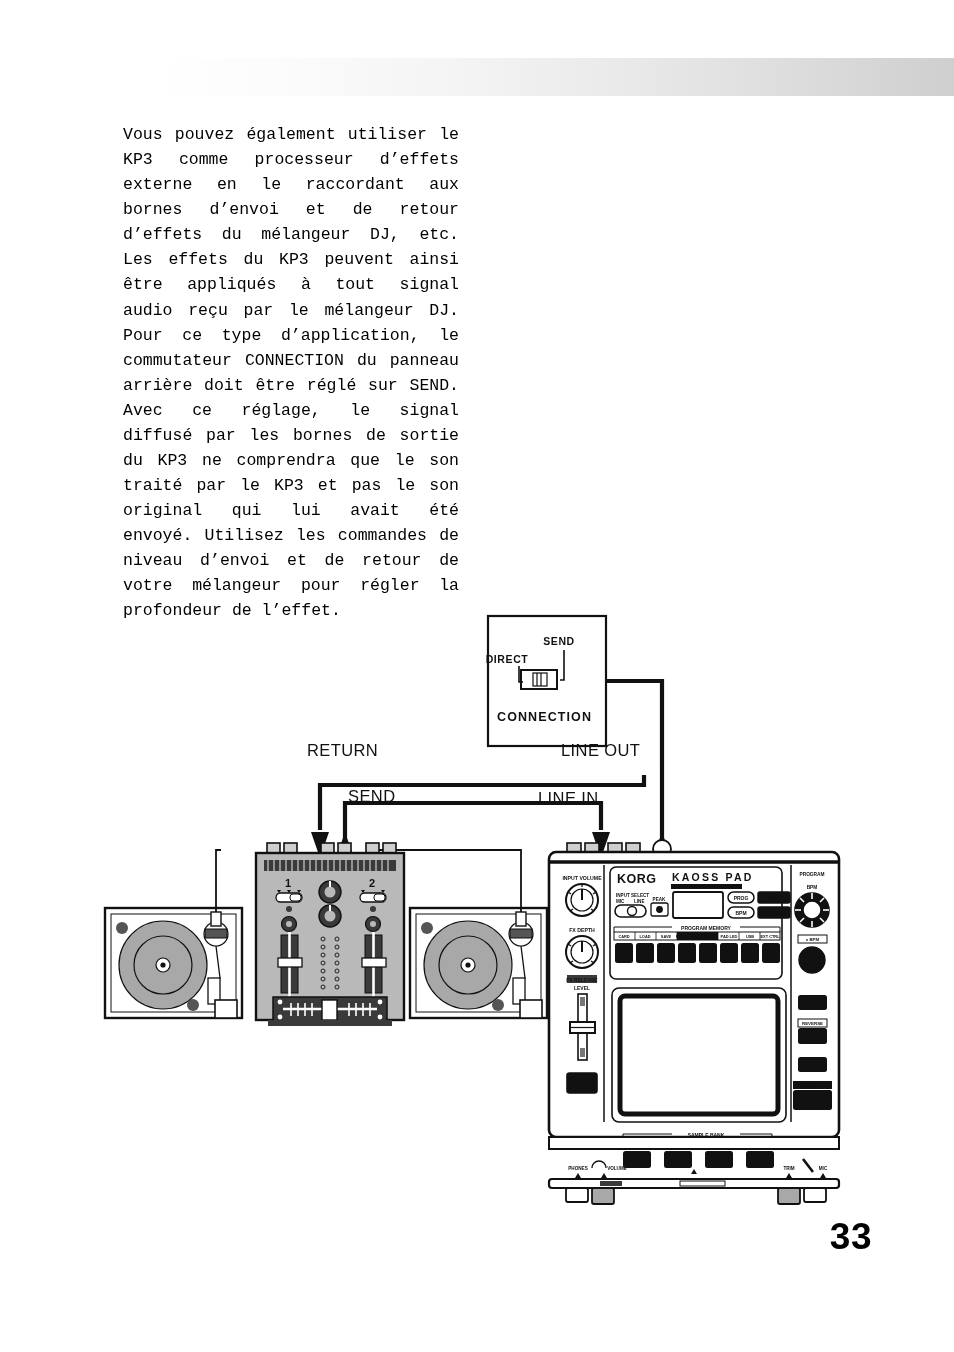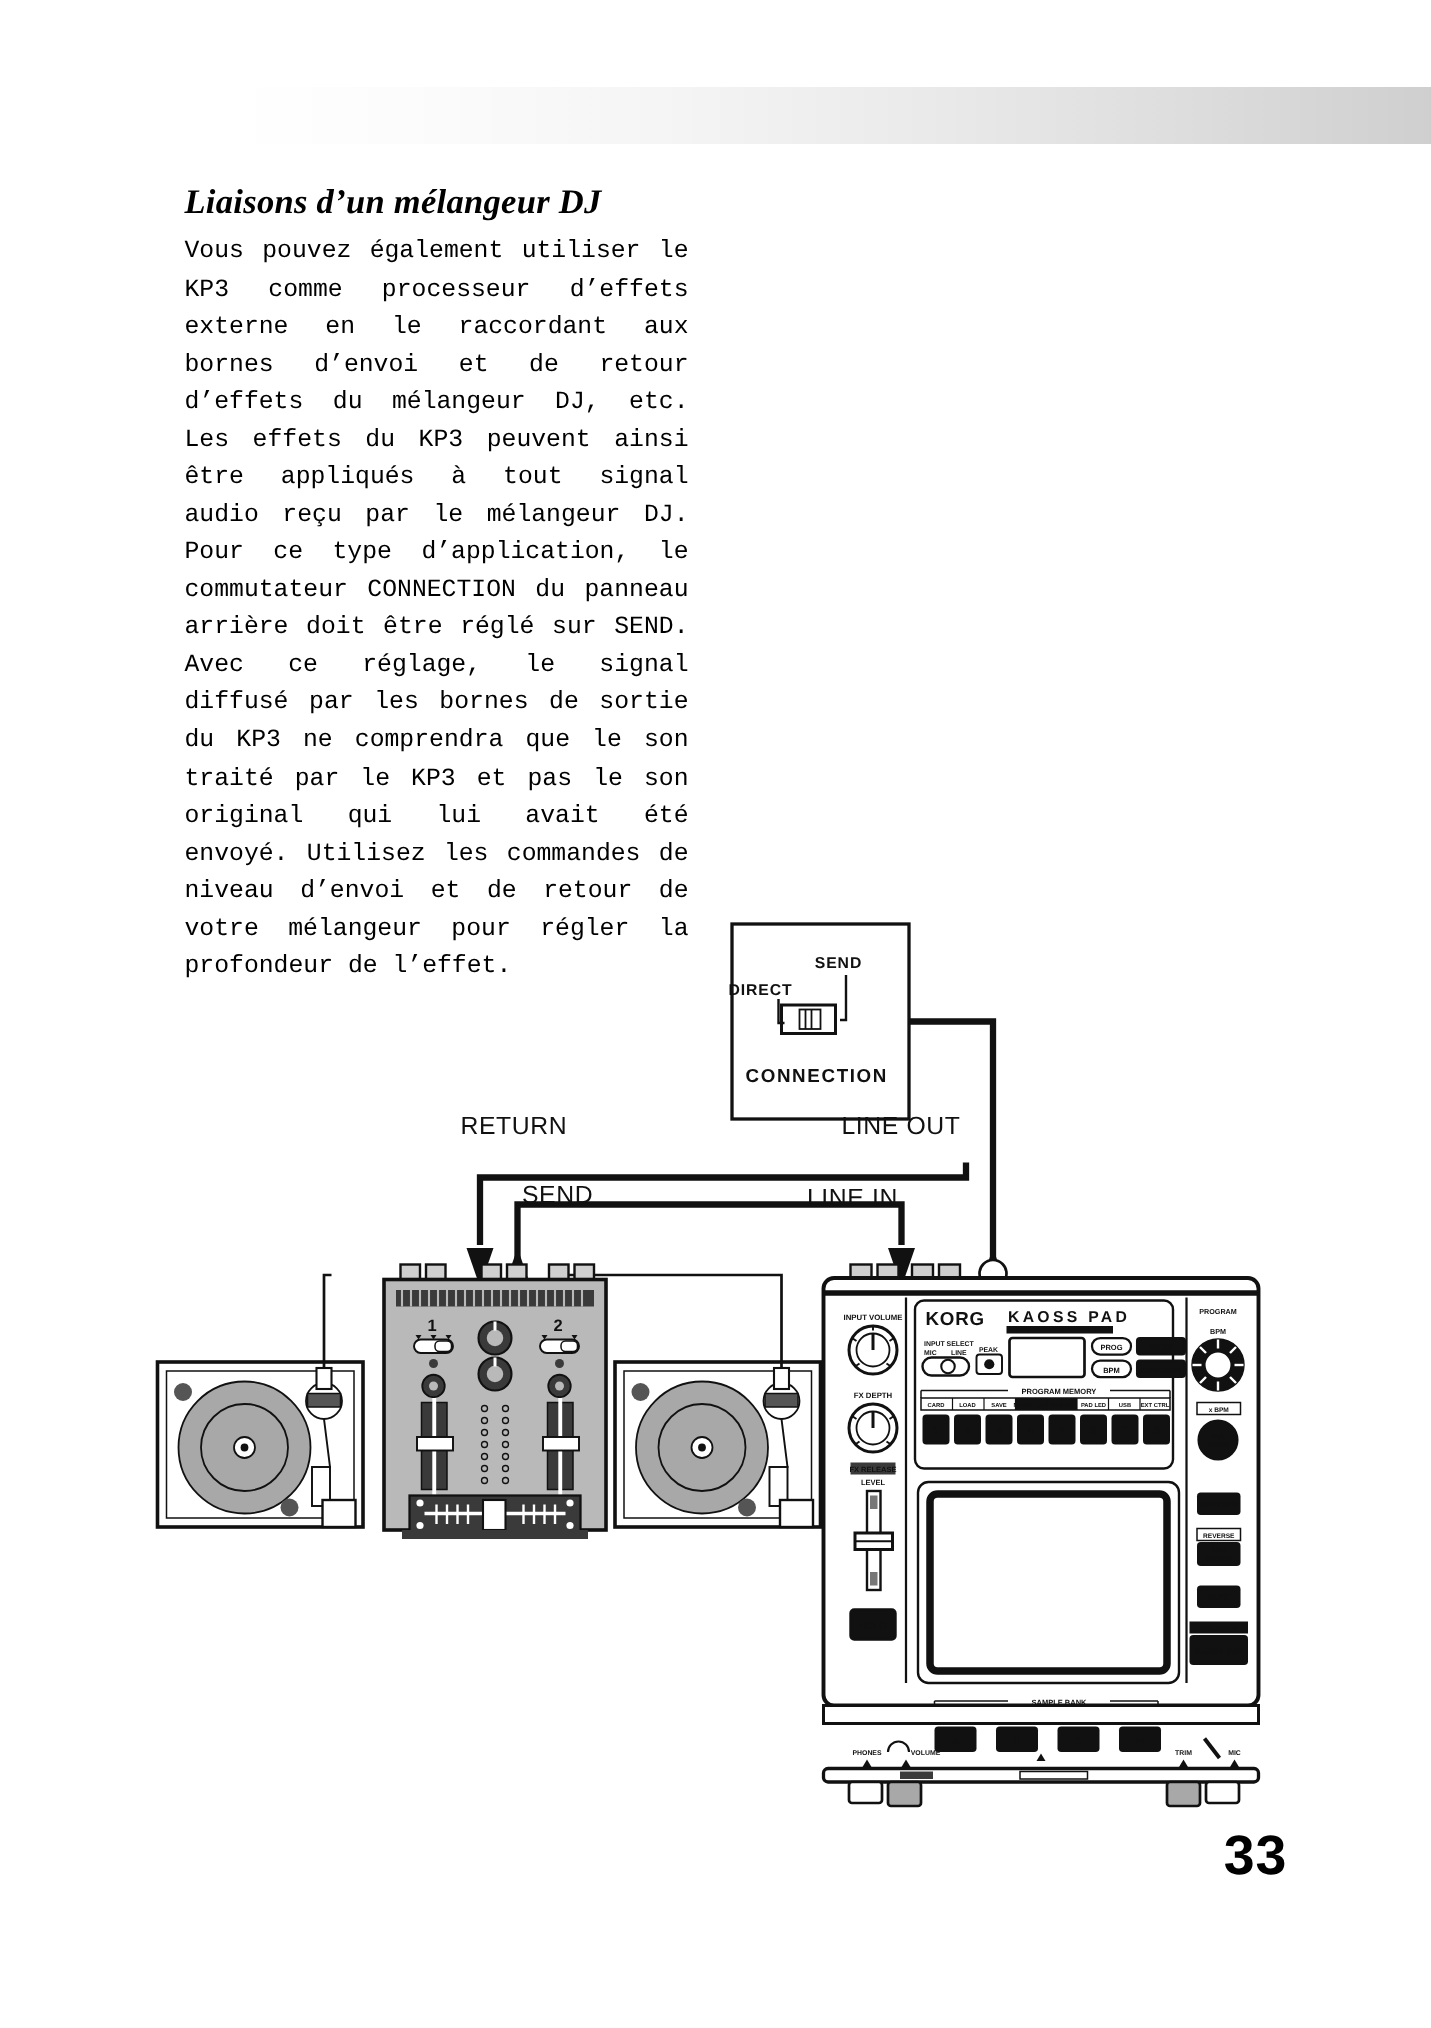--- a/index.html
+++ b/index.html
@@ -21,21 +21,21 @@
     letter-spacing:.2px; margin:0 0 6px 0; line-height:1.15;
   }
   #doc-paragraph{
     font-family:Liberation Mono, monospace;
     font-size:16.5px; line-height:1.52; text-align:justify;
     margin:0; hyphens:manual;
   }
 
   
   #page-number{
-    position:absolute; right:96px; top:1216px;
+    position:absolute; right:82px; top:1216px;
     font-family:"Liberation Sans", sans-serif;
     font-size:37px; font-weight:bold; letter-spacing:.5px;
   }
 
   
   #diagram{position:absolute; left:0; top:560px; width:954px; height:680px;}
   #diagram svg{display:block;}
 
   .lbl{font-family:"Liberation Sans", sans-serif; fill:#111; font-weight:400;}
   .lbl-cable{font-size:16.5px; letter-spacing:.4px;}
@@ -43,21 +43,20 @@
   .lbl-conn{font-size:12.5px; letter-spacing:1.1px; font-weight:600;}
   .lbl-dev{font-family:"Liberation Sans", sans-serif; font-weight:700; fill:#111;}
   .tiny{font-family:"Liberation Sans", sans-serif; fill:#111; font-weight:700;}
 </style>
 </head>
 <body>
 
 <div id="header-band"></div>
 
 <div id="text-col">
-  <h1 id="doc-heading">Liaisons d’un mélangeur DJ</h1>
   <p id="doc-paragraph">Vous pouvez également utiliser le KP3 comme processeur d’effets externe en le raccordant aux bornes d’envoi et de retour d’effets du mélangeur DJ, etc. Les effets du KP3 peuvent ainsi être appliqués à tout signal audio reçu par le mélangeur DJ. Pour ce type d’application, le commutateur CONNECTION du panneau arrière doit être réglé sur SEND. Avec ce réglage, le signal diffusé par les bornes de sortie du KP3 ne comprendra que le son traité par le KP3 et pas le son original qui lui avait été envoyé. Utilisez les commandes de niveau d’envoi et de retour de votre mélangeur pour régler la profondeur de l’effet.</p>
 </div>
 
 <div id="page-number">33</div>
 
 <div id="diagram">
 <svg width="954" height="680" viewBox="0 0 954 680" xmlns="http://www.w3.org/2000/svg">
 
   <g>
     <rect x="488" y="56" width="118" height="130" fill="#ffffff" stroke="#111" stroke-width="2.2"></rect>

